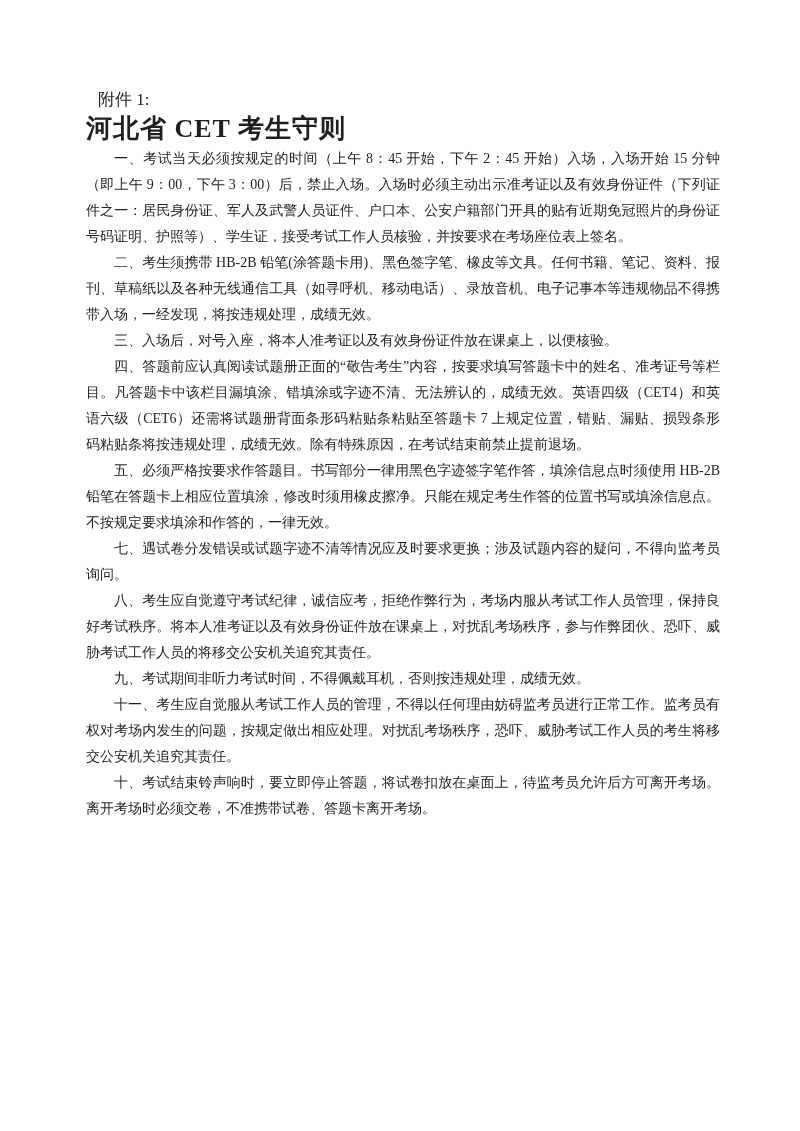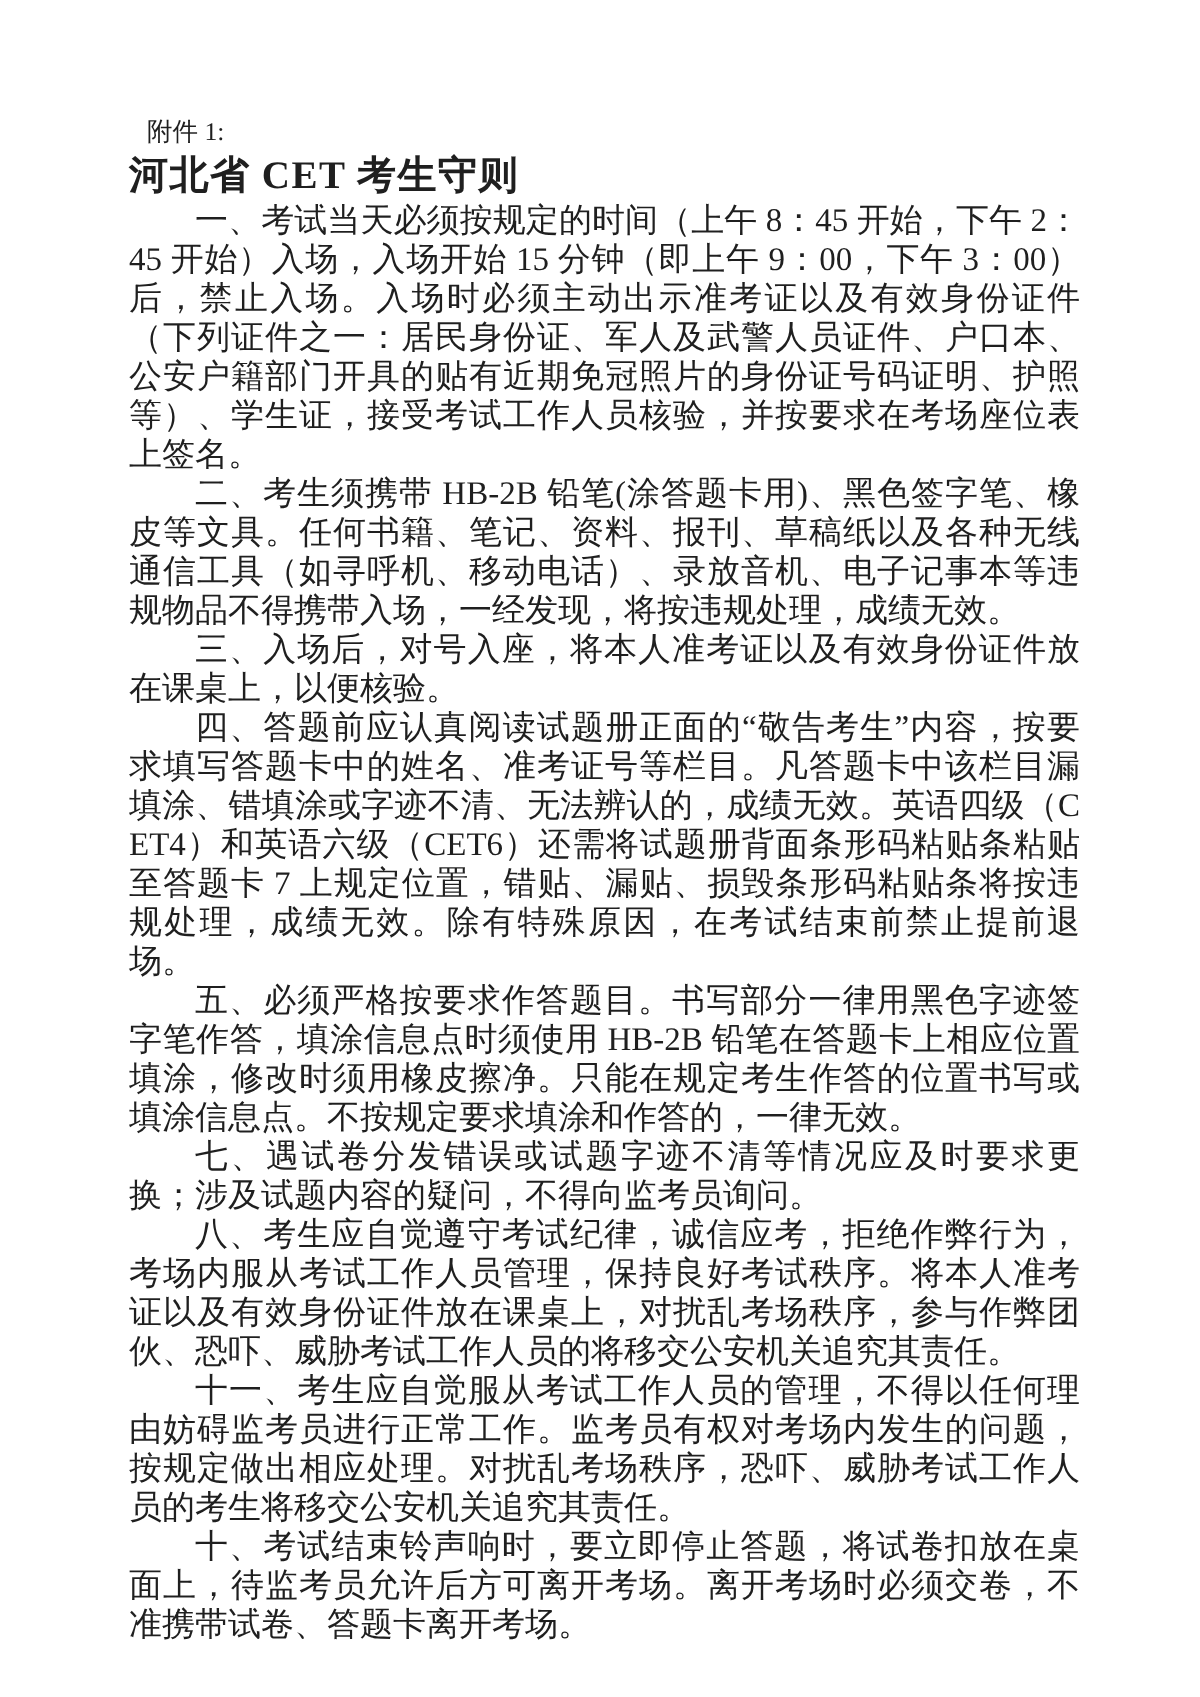--- a/index.html
+++ b/index.html
@@ -12,56 +12,57 @@
     width: 800px;
     height: 1131px;
     background: #ffffff;
     overflow: hidden;
     font-family: "Liberation Serif", "DejaVu Serif", serif;
     color: #1f1f1f;
   }
   .content {
     position: absolute;
     left: 86px;
-    top: 76px;
+    top: 88px;
     width: 634px;
   }
   .attachment {
     font-size: 17px;
     line-height: 24px;
     margin-left: 12px;
   }
   h1.doc-title {
     margin: 0;
     font-size: 26px;
     line-height: 34px;
     font-weight: 700;
     text-align: left;
     letter-spacing: 1px;
   }
   p.para {
     margin: 0;
-    font-size: 22px;
+    font-size: 14px;
     line-height: 26px;
     text-align: justify;
     text-indent: 2em;
     word-break: break-all;
   }
 </style>
 </head>
 <body>
 
 <div class="page">
   <div class="content">
     <div class="attachment">附件 1:</div>
     <h1 class="doc-title">河北省 CET 考生守则</h1>
     <p class="para">一、考试当天必须按规定的时间（上午 8：45 开始，下午 2：45 开始）入场，入场开始 15 分钟（即上午 9：00，下午 3：00）后，禁止入场。入场时必须主动出示准考证以及有效身份证件（下列证件之一：居民身份证、军人及武警人员证件、户口本、公安户籍部门开具的贴有近期免冠照片的身份证号码证明、护照等）、学生证，接受考试工作人员核验，并按要求在考场座位表上签名。</p>
     <p class="para">二、考生须携带 HB-2B 铅笔(涂答题卡用)、黑色签字笔、橡皮等文具。任何书籍、笔记、资料、报刊、草稿纸以及各种无线通信工具（如寻呼机、移动电话）、录放音机、电子记事本等违规物品不得携带入场，一经发现，将按违规处理，成绩无效。</p>
     <p class="para">三、入场后，对号入座，将本人准考证以及有效身份证件放在课桌上，以便核验。</p>
     <p class="para">四、答题前应认真阅读试题册正面的“敬告考生”内容，按要求填写答题卡中的姓名、准考证号等栏目。凡答题卡中该栏目漏填涂、错填涂或字迹不清、无法辨认的，成绩无效。英语四级（CET4）和英语六级（CET6）还需将试题册背面条形码粘贴条粘贴至答题卡 7 上规定位置，错贴、漏贴、损毁条形码粘贴条将按违规处理，成绩无效。除有特殊原因，在考试结束前禁止提前退场。</p>
     <p class="para">五、必须严格按要求作答题目。书写部分一律用黑色字迹签字笔作答，填涂信息点时须使用 HB-2B 铅笔在答题卡上相应位置填涂，修改时须用橡皮擦净。只能在规定考生作答的位置书写或填涂信息点。不按规定要求填涂和作答的，一律无效。</p>
     <p class="para">七、遇试卷分发错误或试题字迹不清等情况应及时要求更换；涉及试题内容的疑问，不得向监考员询问。</p>
     <p class="para">八、考生应自觉遵守考试纪律，诚信应考，拒绝作弊行为，考场内服从考试工作人员管理，保持良好考试秩序。将本人准考证以及有效身份证件放在课桌上，对扰乱考场秩序，参与作弊团伙、恐吓、威胁考试工作人员的将移交公安机关追究其责任。</p>
+    <p class="para">九、考试期间非听力考试时间，不得佩戴耳机，否则按违规处理，成绩无效。</p>
     <p class="para">十一、考生应自觉服从考试工作人员的管理，不得以任何理由妨碍监考员进行正常工作。监考员有权对考场内发生的问题，按规定做出相应处理。对扰乱考场秩序，恐吓、威胁考试工作人员的考生将移交公安机关追究其责任。</p>
     <p class="para">十、考试结束铃声响时，要立即停止答题，将试卷扣放在桌面上，待监考员允许后方可离开考场。离开考场时必须交卷，不准携带试卷、答题卡离开考场。</p>
 
   </div>
 </div>
 
 </body></html>

